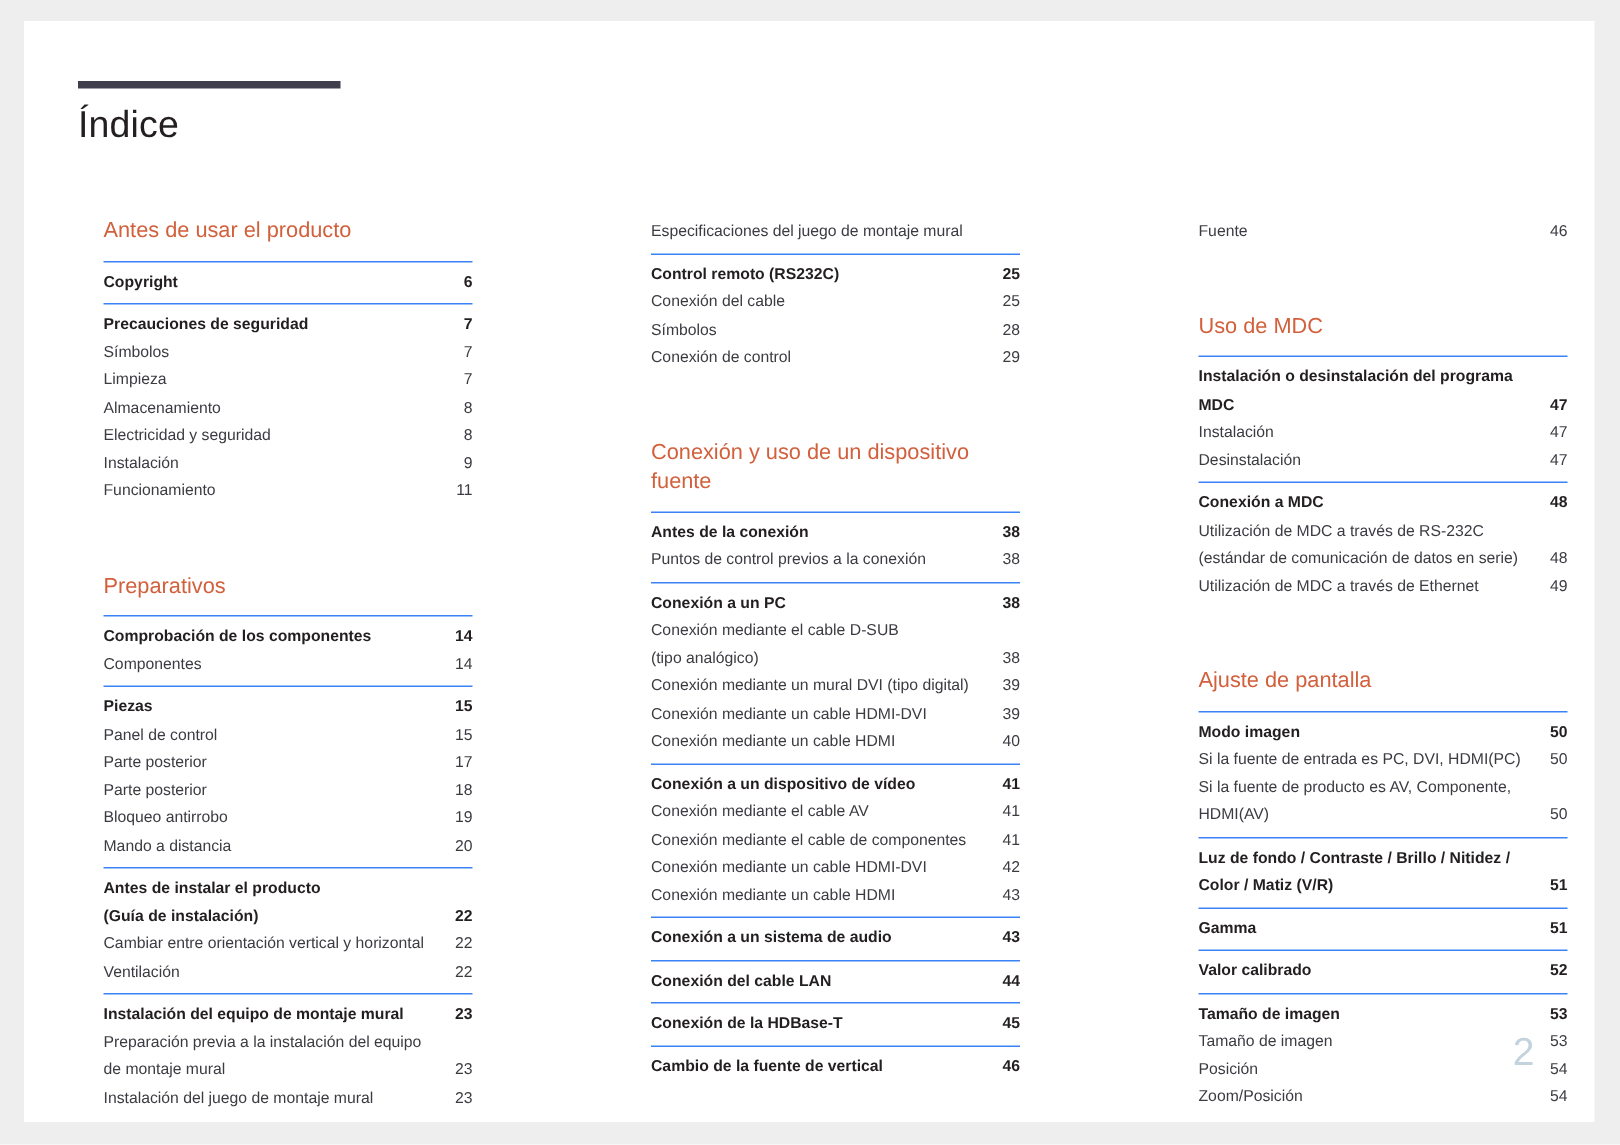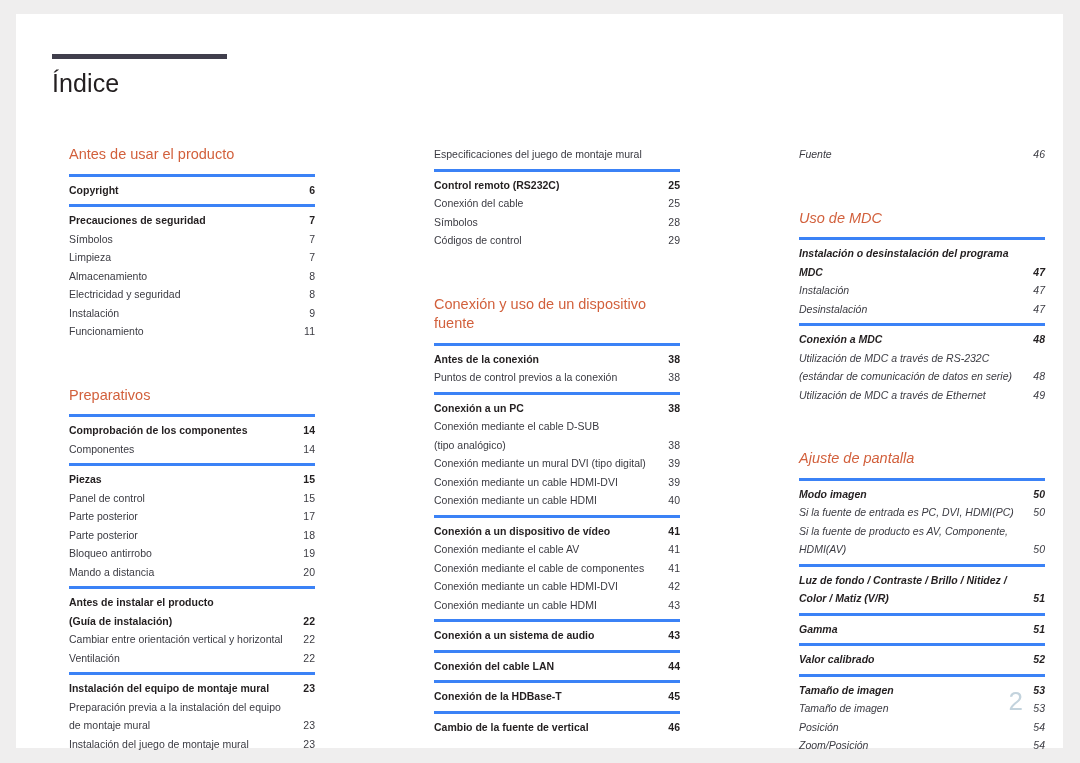--- a/index.html
+++ b/index.html
@@ -47,34 +47,33 @@
     display: flex;
     gap: 0;
     margin-left: 17px;
   }
   .col {
     width: 246px;
     margin-right: 119px;
   }
   .col:last-child {
     margin-right: 0;
-    font-style: italic;
   }
   .sec-head {
     color: #d2603c;
     font-size: 14.5px;
     font-weight: 400;
     line-height: 1.35;
     margin-bottom: 9px;
   }
   .sec-head.spaced {
     margin-top: 40px;
   }
   .group {
-    border-top: 3px solid #3b82f6;
+    border-top: 1px solid #3b82f6;
     padding-top: 4px;
     padding-bottom: 5px;
   }
   .group.nohead {
     border-top: none;
     padding-top: 0;
   }
   .entry {
     display: flex;
     align-items: flex-start;
@@ -249,21 +248,21 @@
           </div>
           <div class="entry">
             <span class="label">Conexión del cable</span>
             <span class="pg">25</span>
           </div>
           <div class="entry">
             <span class="label">Símbolos</span>
             <span class="pg">28</span>
           </div>
           <div class="entry">
-            <span class="label">Códigos de control</span>
+            <span class="label">Conexión de control</span>
             <span class="pg">29</span>
           </div>
         </div>
         <div class="sec-head spaced">Conexión y uso de un dispositivo fuente</div>
         <div class="group">
           <div class="entry bold">
             <span class="label">Antes de la conexión</span>
             <span class="pg">38</span>
           </div>
           <div class="entry">

